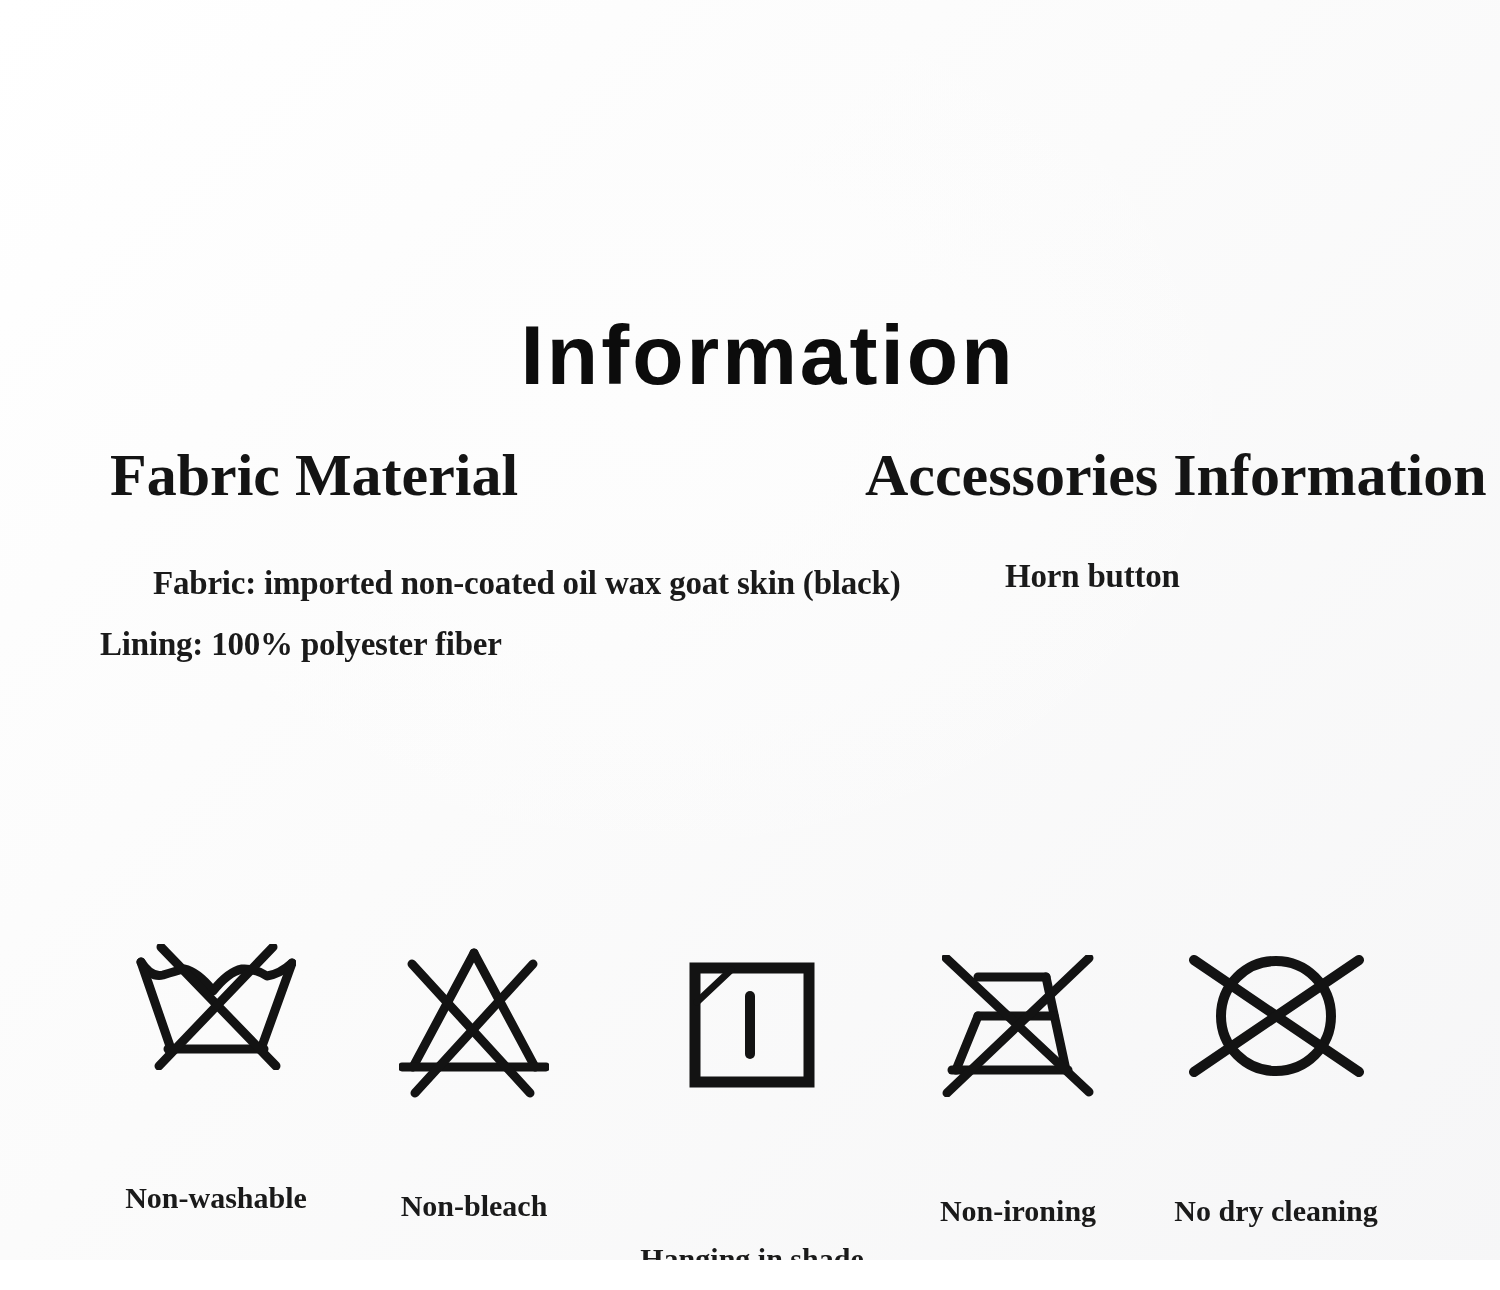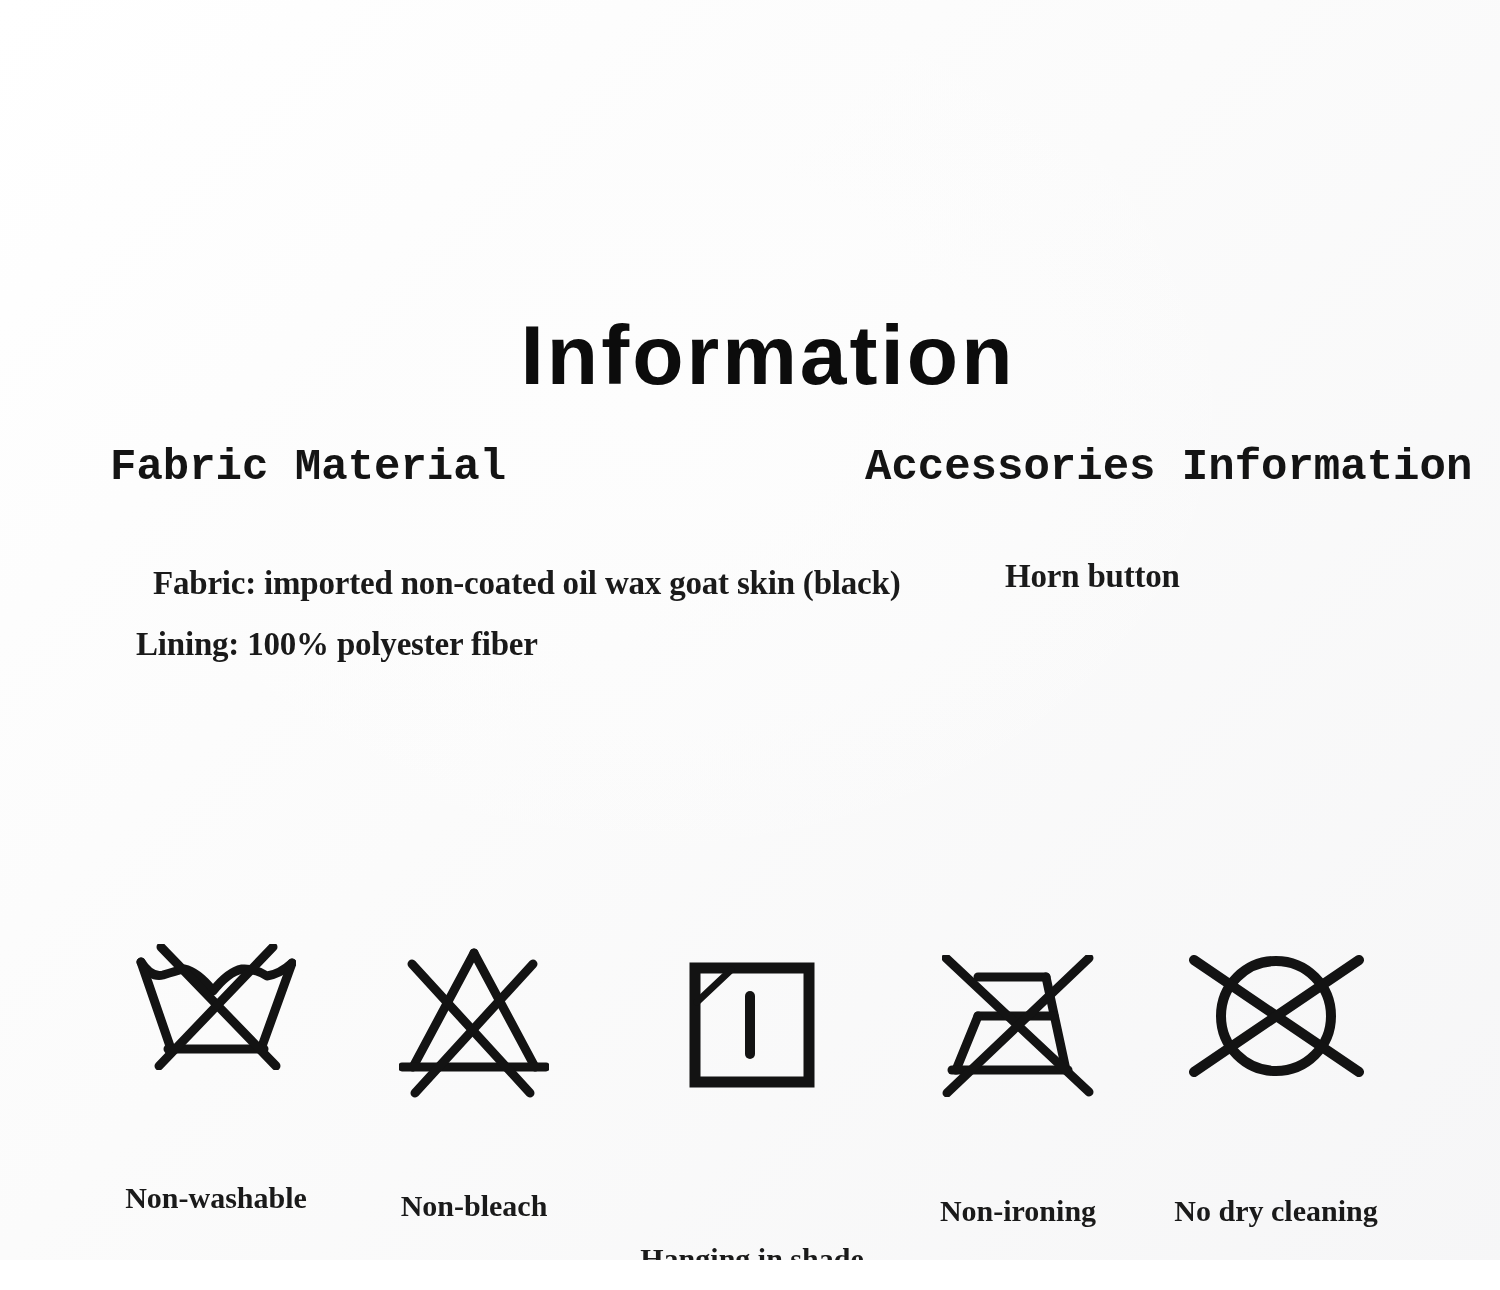--- a/index.html
+++ b/index.html
@@ -15,34 +15,34 @@
   }
   .title {
     position:absolute; top:313px; left:0; width:100%; margin:0;
     text-align:center;
     font-family:"Liberation Sans", sans-serif;
     font-weight:700; font-size:84px; line-height:1;
     letter-spacing:3px; color:#0c0c0c;
   }
   .section-heading {
     position:absolute; margin:0;
-    font-family:Liberation Mono, monospace;
-    font-weight:700; font-size:44px; line-height:1;
+    font-family:Liberation Serif, serif;
+    font-weight:700; font-size:60px; line-height:1;
     color:#141414;
   }
   .heading-fabric { top:445px; left:110px; }
   .heading-accessories { top:445px; left:865px; }
   .body-line {
     position:absolute; margin:0;
     font-family:"Liberation Serif", serif;
     font-weight:700; font-size:33px; line-height:1;
     letter-spacing:-0.2px; color:#1a1a1a;
   }
   .fabric-line { top:567px; left:105px;margin-left:48px; }
-  .lining-line { top:628px; left:100px;margin-left:36px; }
+  .lining-line { top:628px; left:100px; }
   .horn-line   { top:560px; left:1005px; }
 
   .care-item { position:absolute; width:270px; margin:0; }
   .care-item svg { display:block; margin:0 auto; }
   .care-item figcaption {
     position:absolute; left:0; width:270px; text-align:center;
     font-family:"Liberation Serif", serif;
     font-weight:700; font-size:30px; line-height:1; color:#1a1a1a;
     white-space:nowrap;
   }

